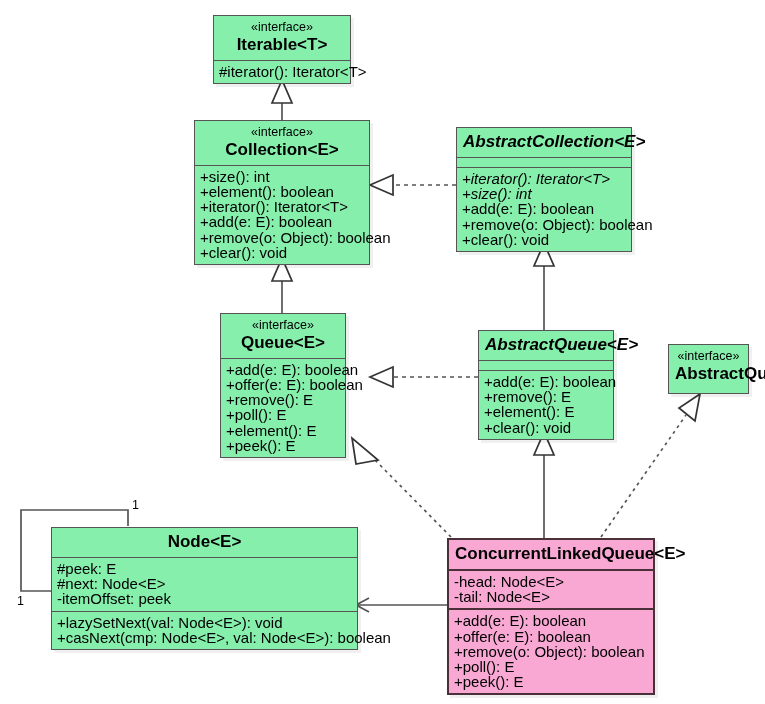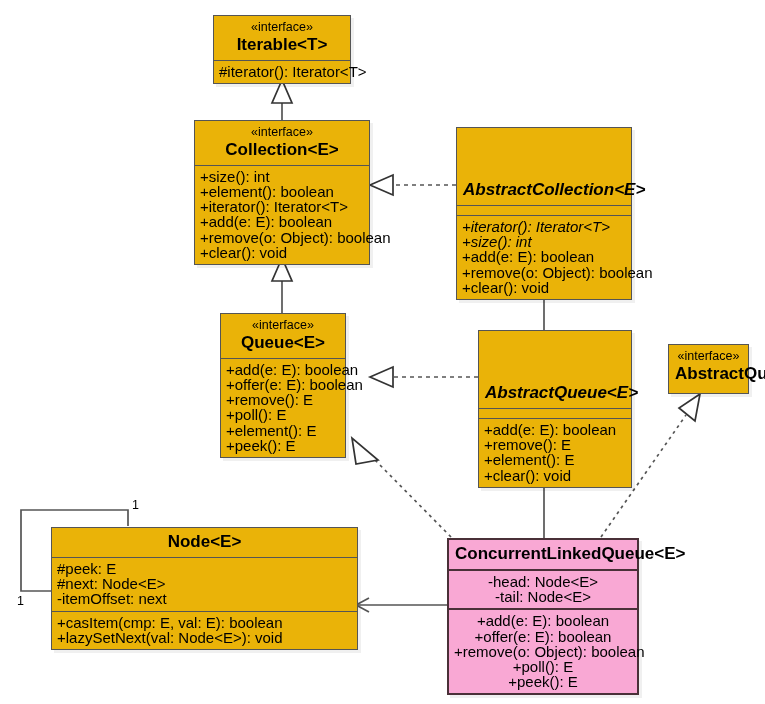--- a/index.html
+++ b/index.html
@@ -14,21 +14,21 @@
     position: relative;
     width: 765px;
     height: 704px;
     background: #ffffff;
     overflow: hidden;
   }
   .uml-box {
     position: absolute;
     box-sizing: border-box;
     border: 1.6px solid #555555;
-    background: #eab308;
+    background: #86efac;
     box-shadow: 3px 3px 0 rgba(0,0,0,0.06);
     z-index: 5;
   }
   .uml-box.pink {
     background: #f9a8d4;
     border-color: #4a3038;
     border-width: 2px;
   }
   .hdr {
     padding: 4px 6px 5px 6px;
@@ -41,29 +41,27 @@
     display: block;
   }
   .cname {
     font-size: 17px;
     font-weight: bold;
     color: #000;
     display: block;
   }
   .cname.abstract {
     font-style: italic;
-    margin-top: 48px;
   }
   .compartment {
     border-top: 1.6px solid #555555;
     padding: 3px 5px 4px 5px;
   }
   .pink .compartment {
     border-top: 2px solid #4a3038;
-    text-align: center;
   }
   .compartment.empty {
     height: 9px;
     padding: 0;
   }
   .compartment .row {
     font-size: 15px;
     line-height: 15.2px;
     color: #000;
     white-space: nowrap;
@@ -198,41 +196,41 @@
     <div class="compartment">
       <div class="row">+add(e: E): boolean</div>
       <div class="row">+offer(e: E): boolean</div>
       <div class="row">+remove(): E</div>
       <div class="row">+poll(): E</div>
       <div class="row">+element(): E</div>
       <div class="row">+peek(): E</div>
     </div>
   </div>
 
-  <div class="uml-box" style="left:478px; top:330px; width:154px;">
+  <div class="uml-box" style="left:478px; top:330px; width:136px;">
     <div class="hdr">
       <span class="cname abstract">AbstractQueue&lt;E&gt;</span>
     </div>
     <div class="compartment empty"></div>
     <div class="compartment">
       <div class="row">+add(e: E): boolean</div>
       <div class="row">+remove(): E</div>
       <div class="row">+element(): E</div>
       <div class="row">+clear(): void</div>
     </div>
   </div>
 
   <div class="uml-box" style="left:668px; top:344px; width:81px; height:50px;">
     <div class="hdr">
       <span class="stereo">«interface»</span>
       <span class="cname">AbstractQueue</span>
     </div>
   </div>
 
-  <div class="uml-box pink" style="left:447px; top:538px; width:192px;">
+  <div class="uml-box pink" style="left:447px; top:538px; width:208px;">
     <div class="hdr">
       <span class="cname">ConcurrentLinkedQueue&lt;E&gt;</span>
     </div>
     <div class="compartment">
       <div class="row">-head: Node&lt;E&gt;</div>
       <div class="row">-tail: Node&lt;E&gt;</div>
     </div>
     <div class="compartment">
       <div class="row">+add(e: E): boolean</div>
       <div class="row">+offer(e: E): boolean</div>
@@ -242,21 +240,21 @@
     </div>
   </div>
 
   <div class="uml-box" style="left:51px; top:527px; width:307px;">
     <div class="hdr">
       <span class="cname">Node&lt;E&gt;</span>
     </div>
     <div class="compartment">
       <div class="row">#peek: E</div>
       <div class="row">#next: Node&lt;E&gt;</div>
-      <div class="row">-itemOffset: next</div>
-    </div>
-    <div class="compartment">
-      <div class="row">+casItem(cmp: E, val: E): boolean</div>
+      <div class="row">-itemOffset: peek</div>
+    </div>
+    <div class="compartment">
       <div class="row">+lazySetNext(val: Node&lt;E&gt;): void</div>
+      <div class="row">+casNext(cmp: Node&lt;E&gt;, val: Node&lt;E&gt;): boolean</div>
     </div>
   </div>
 
 </div>
 
 </body></html>

